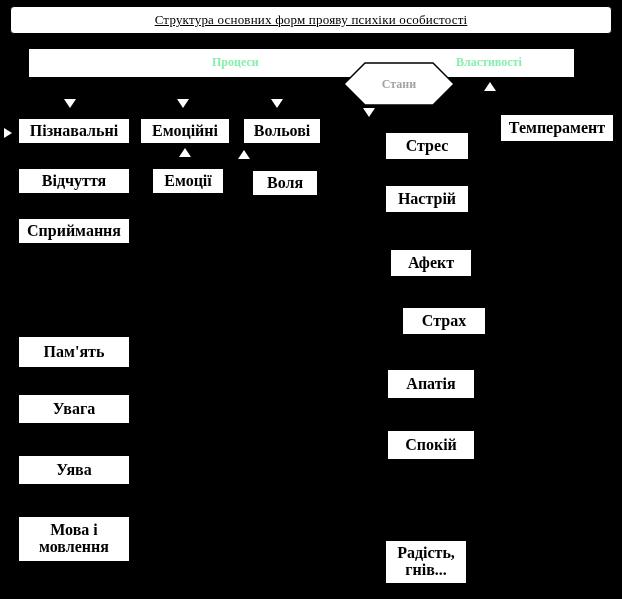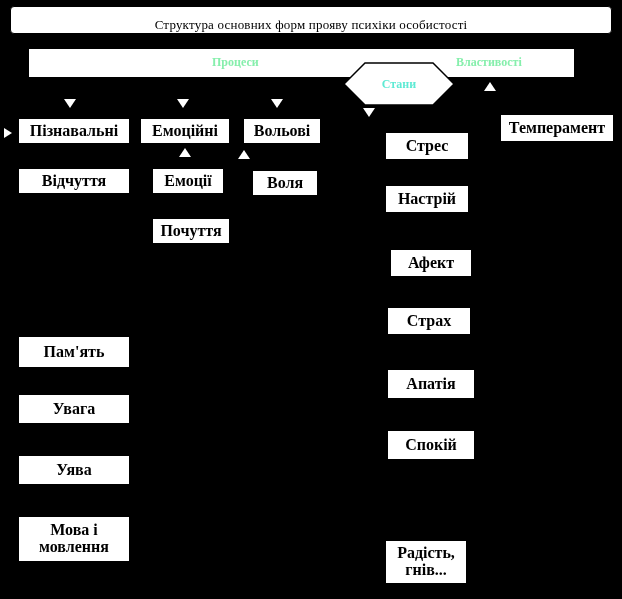--- a/index.html
+++ b/index.html
@@ -42,21 +42,21 @@
   .hexwrap svg { display: block; }
   .hexlabel {
     position: absolute;
     left: 0; top: 0;
     width: 100%; height: 100%;
     display: flex;
     align-items: center;
     justify-content: center;
     font-size: 12px;
     font-weight: bold;
-    color: #5eead4;
+    color: #a3a3a3;
   }
   .vline {
     position: absolute;
     background: #000000;
     width: 1px;
   }
   .arrow-down {
     position: absolute;
     width: 0; height: 0;
     border-left: 6px solid transparent;
@@ -87,22 +87,23 @@
     position: absolute;
     left: 10px;
     top: 6px;
     width: 602px;
     height: 28px;
     background: #ffffff;
     border: 1px solid #000000;
     border-radius: 4px;
     box-sizing: border-box;
     display: flex;
-    align-items: flex-end;
+    align-items: center;
     justify-content: center;
+    text-decoration: underline;
   }
   .procband {
     position: absolute;
     left: 28px;
     top: 48px;
     width: 547px;
     height: 30px;
     background: #ffffff;
     border: 1px solid #000000;
     box-sizing: border-box;
@@ -142,37 +143,37 @@
   <div class="vline" style="left:399px; top:106px; height:18px;"></div>
   <div class="arrow-down" style="left:363px; top:108px;"></div>
 
   <div class="vline" style="left:490px; top:78px; height:36px;"></div>
   <div class="arrow-up" style="left:484px; top:82px;"></div>
 
   <div class="arrow-right" style="left:4px; top:128px;"></div>
 
   <div class="box node" style="left:18px; top:118px; width:112px; height:26px;">Пізнавальні</div>
   <div class="box node" style="left:18px; top:168px; width:112px; height:26px;">Відчуття</div>
+  <div class="box node" style="left:18px; top:218px; width:112px; height:26px;">Сприймання</div>
   <div class="box node" style="left:18px; top:336px; width:112px; height:32px;">Пам'ять</div>
   <div class="box node" style="left:18px; top:394px; width:112px; height:30px;">Увага</div>
   <div class="box node" style="left:18px; top:455px; width:112px; height:30px;">Уява</div>
   <div class="box node" style="left:18px; top:516px; width:112px; height:46px;">Мова і мовлення</div>
 
   <div class="box node" style="left:140px; top:118px; width:90px; height:26px;">Емоційні</div>
   <div class="arrow-up" style="left:179px; top:148px;"></div>
   <div class="box node" style="left:152px; top:168px; width:72px; height:26px;">Емоції</div>
-  <div class="box node" style="left:152px; top:218px; width:78px; height:26px;">Почуття</div>
 
   <div class="box node" style="left:243px; top:118px; width:78px; height:26px;">Вольові</div>
   <div class="arrow-up" style="left:238px; top:150px;"></div>
   <div class="box node" style="left:252px; top:170px; width:66px; height:26px;">Воля</div>
 
   <div class="box node" style="left:385px; top:132px; width:84px; height:28px;">Стрес</div>
   <div class="box node" style="left:385px; top:185px; width:84px; height:28px;">Настрій</div>
   <div class="box node" style="left:390px; top:249px; width:82px; height:28px;">Афект</div>
-  <div class="box node" style="left:387px; top:307px; width:84px; height:28px;">Страх</div>
+  <div class="box node" style="left:402px; top:307px; width:84px; height:28px;">Страх</div>
   <div class="box node" style="left:387px; top:369px; width:88px; height:30px;">Апатія</div>
   <div class="box node" style="left:387px; top:430px; width:88px; height:30px;">Спокій</div>
   <div class="box node" style="left:385px; top:540px; width:82px; height:44px;">Радість, гнів...</div>
 
   <div class="box node" style="left:500px; top:114px; width:114px; height:28px;">Темперамент</div>
 
 </div>
 
 </body></html>

